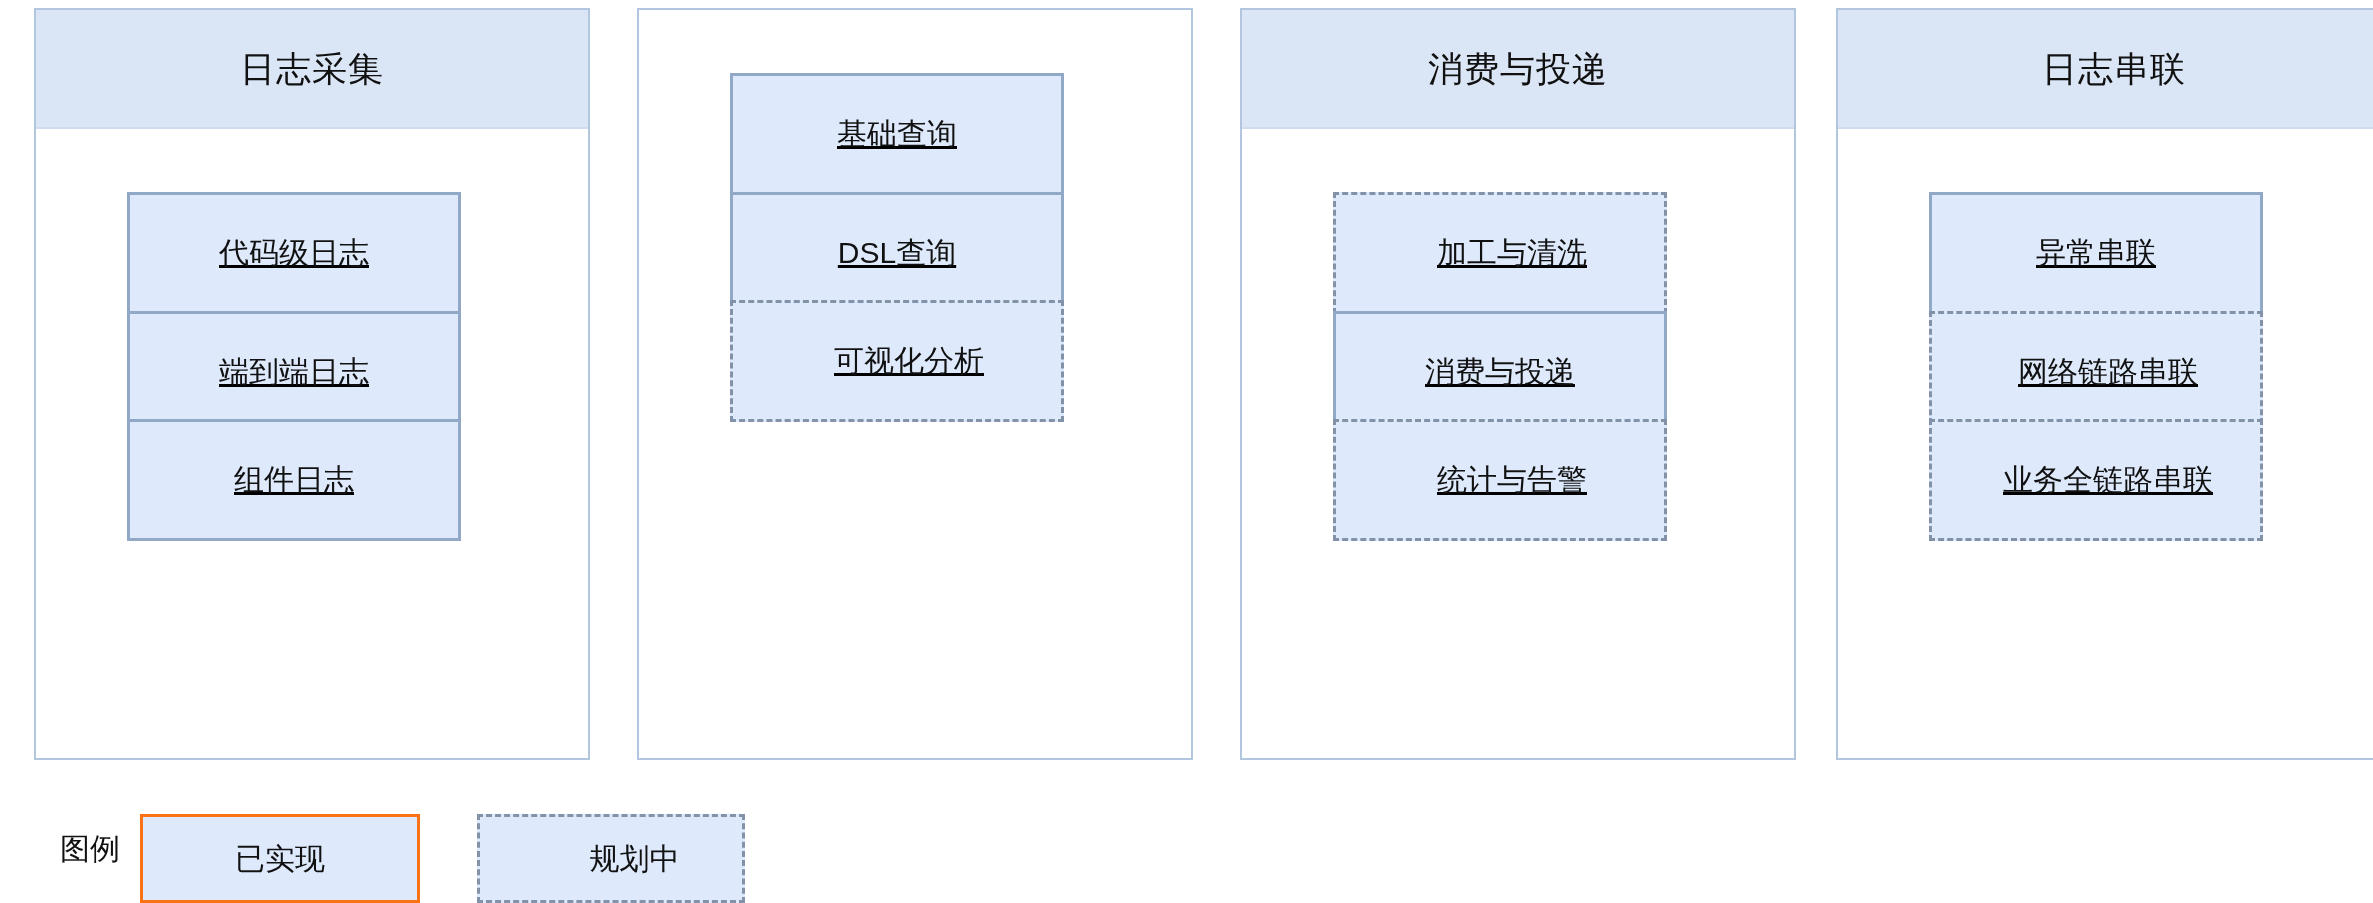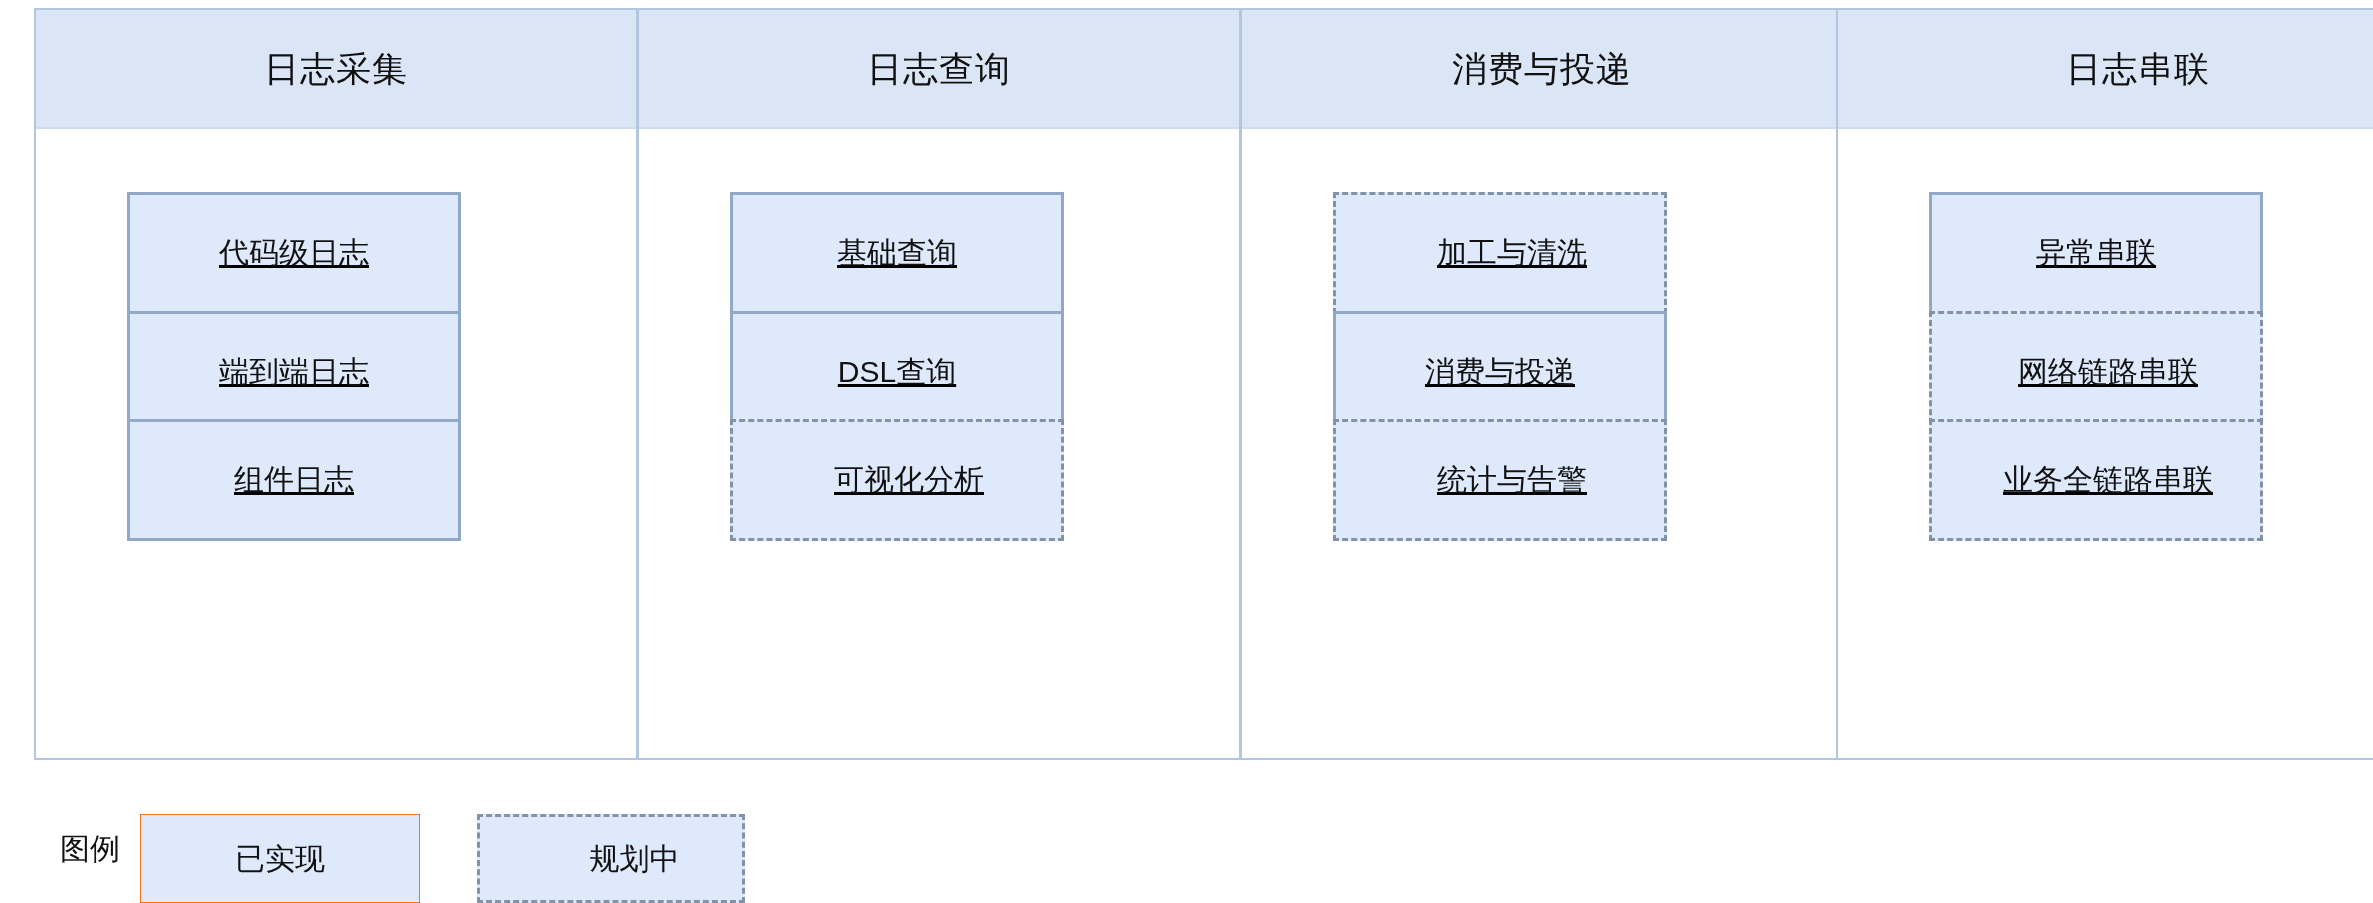--- a/index.html
+++ b/index.html
@@ -20,21 +20,21 @@
     left: 0;
     top: 0;
     width: 2373px;
     height: 903px;
   }
 
   
   .column {
     position: absolute;
     top: 8px;
-    width: 604px;
+    width: 556px;
     height: 752px;
     box-sizing: border-box;
     border: 2px solid #b3c6e0;
     background: #ffffff;
   }
   .col-0 { left: 34px;   }
   .col-1 { left: 637px;  }
   .col-2 { left: 1240px; }
   .col-3 { left: 1836px; }
 
@@ -107,21 +107,21 @@
     position: absolute;
     top: 2px;
     width: 280px;
     height: 89px;
     box-sizing: border-box;
     background: #deeafc;
     display: flex;
     align-items: center;
     justify-content: center;
   }
-  .legend-swatch.solid  { left: 140px; border: 1px solid #f97316; align-items: center; }
+  .legend-swatch.solid  { left: 140px; border: 3px solid #f97316; align-items: center; }
   .legend-swatch.dashed { left: 477px; border: 3px dashed #8292a8; width: 268px; padding-left: 47px; }
   .legend-swatch-label {
     font-size: 30px;
     color: #111111;
     line-height: 1;
     white-space: nowrap;
   }
 </style>
 </head>
 <body>
@@ -139,23 +139,20 @@
       <div class="card solid card-slot-1">
         <span class="card-label">端到端日志</span>
       </div>
       <div class="card solid card-slot-2">
         <span class="card-label">组件日志</span>
       </div>
     </div>
   </div>
 
   <div class="column col-1">
-    <div class="column-header">
-      <span class="column-header-title">日志查询</span>
-    </div>
     <div class="column-body">
       <div class="card solid card-slot-0">
         <span class="card-label">基础查询</span>
       </div>
       <div class="card solid card-slot-1">
         <span class="card-label">DSL查询</span>
       </div>
       <div class="card dashed card-slot-2">
         <span class="card-label">可视化分析</span>
       </div>

